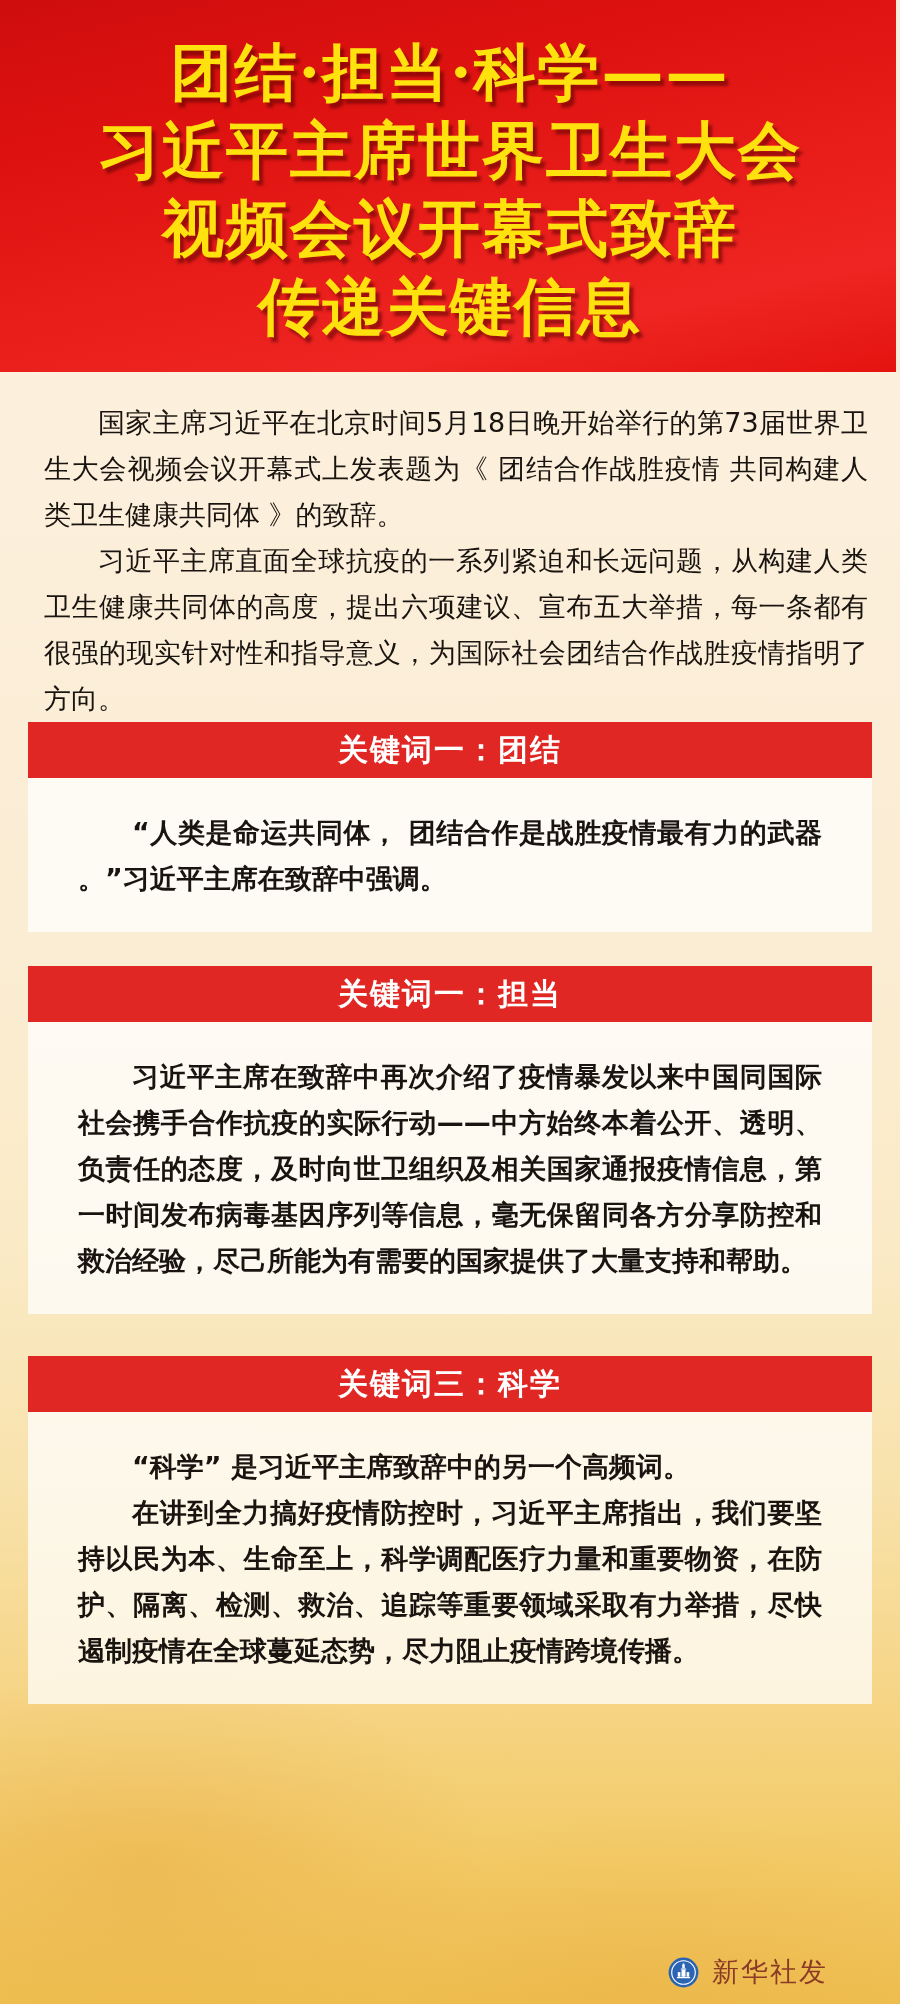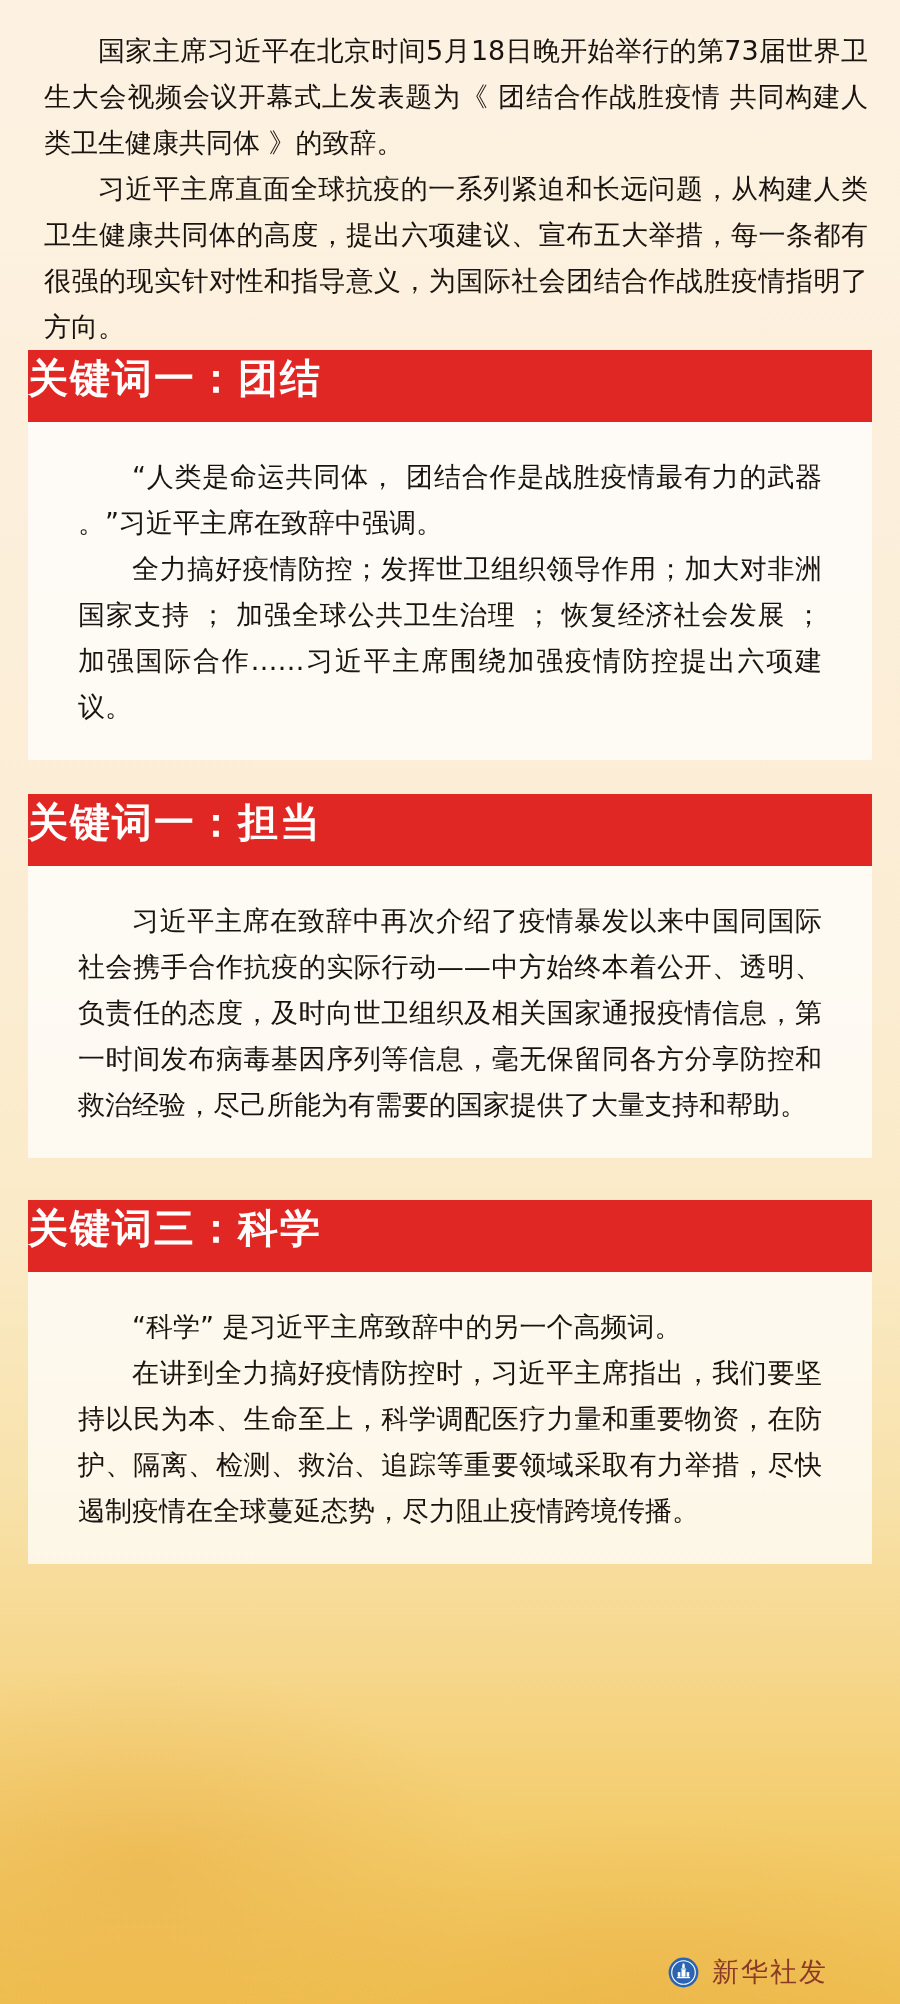--- a/index.html
+++ b/index.html
@@ -51,35 +51,37 @@
     text-align: justify;
   }
   .intro p { margin: 0; text-indent: 2em; }
 
   
   .section { margin: 0 28px; }
   .section.s1 { margin-top: 0; }
   .section.s2 { margin-top: 34px; }
   .section.s3 { margin-top: 42px; }
   .banner {
-    height: 72px;
+    height: 56px;
     line-height: 56px;
     background: #e02724;
     color: #ffffff;
-    font-size: 40px;
+    font-size: 30px;
     font-weight: bold;
+    text-align: center;
     letter-spacing: 2px;
   }
   .box {
     background: rgba(255, 255, 255, 0.74);
     padding: 32px 50px 30px 50px;
     font-size: 27px;
     line-height: 46px;
     color: #1a1410;
     text-align: justify;
+    font-weight: bold;
   }
   .box p { margin: 0; text-indent: 2em; }
 
   
   .footer {
     position: absolute;
     right: 72px;
     bottom: 14px;
     display: flex;
     align-items: center;
@@ -90,31 +92,39 @@
     font-size: 27px;
     color: #8a3a26;
     letter-spacing: 2px;
   }
 </style>
 </head>
 <body>
 
 <div class="page">
 
+  <div class="header">
+    <div class="title">
+      <div>团结·担当·科学——</div>
+      <div>习近平主席世界卫生大会</div>
+      <div>视频会议开幕式致辞</div>
+      <div>传递关键信息</div>
+    </div>
+    <div class="edge-strip"></div>
+  </div>
 
   <div class="intro">
     <p>国家主席习近平在北京时间5月18日晚开始举行的第73届世界卫生大会视频会议开幕式上发表题为《 团结合作战胜疫情 共同构建人类卫生健康共同体 》的致辞。</p>
     <p>习近平主席直面全球抗疫的一系列紧迫和长远问题，从构建人类卫生健康共同体的高度，提出六项建议、宣布五大举措，每一条都有很强的现实针对性和指导意义，为国际社会团结合作战胜疫情指明了方向。</p>
   </div>
 
   <div class="section s1">
     <div class="banner">关键词一：团结</div>
     <div class="box">
       <p>“人类是命运共同体，  团结合作是战胜疫情最有力的武器 。”习近平主席在致辞中强调。</p>
-      <p>全力搞好疫情防控；发挥世卫组织领导作用；加大对非洲国家支持 ； 加强全球公共卫生治理 ； 恢复经济社会发展 ； 加强国际合作……习近平主席围绕加强疫情防控提出六项建议。</p>
     </div>
   </div>
 
   <div class="section s2">
     <div class="banner">关键词一：担当</div>
     <div class="box">
       <p>习近平主席在致辞中再次介绍了疫情暴发以来中国同国际社会携手合作抗疫的实际行动——中方始终本着公开、透明、负责任的态度，及时向世卫组织及相关国家通报疫情信息，第一时间发布病毒基因序列等信息，毫无保留同各方分享防控和救治经验，尽己所能为有需要的国家提供了大量支持和帮助。</p>
     </div>
   </div>
 

